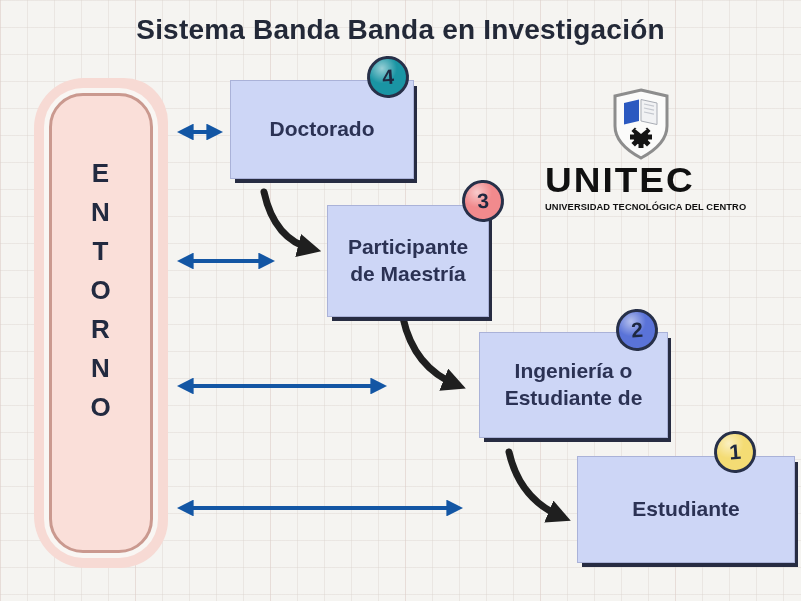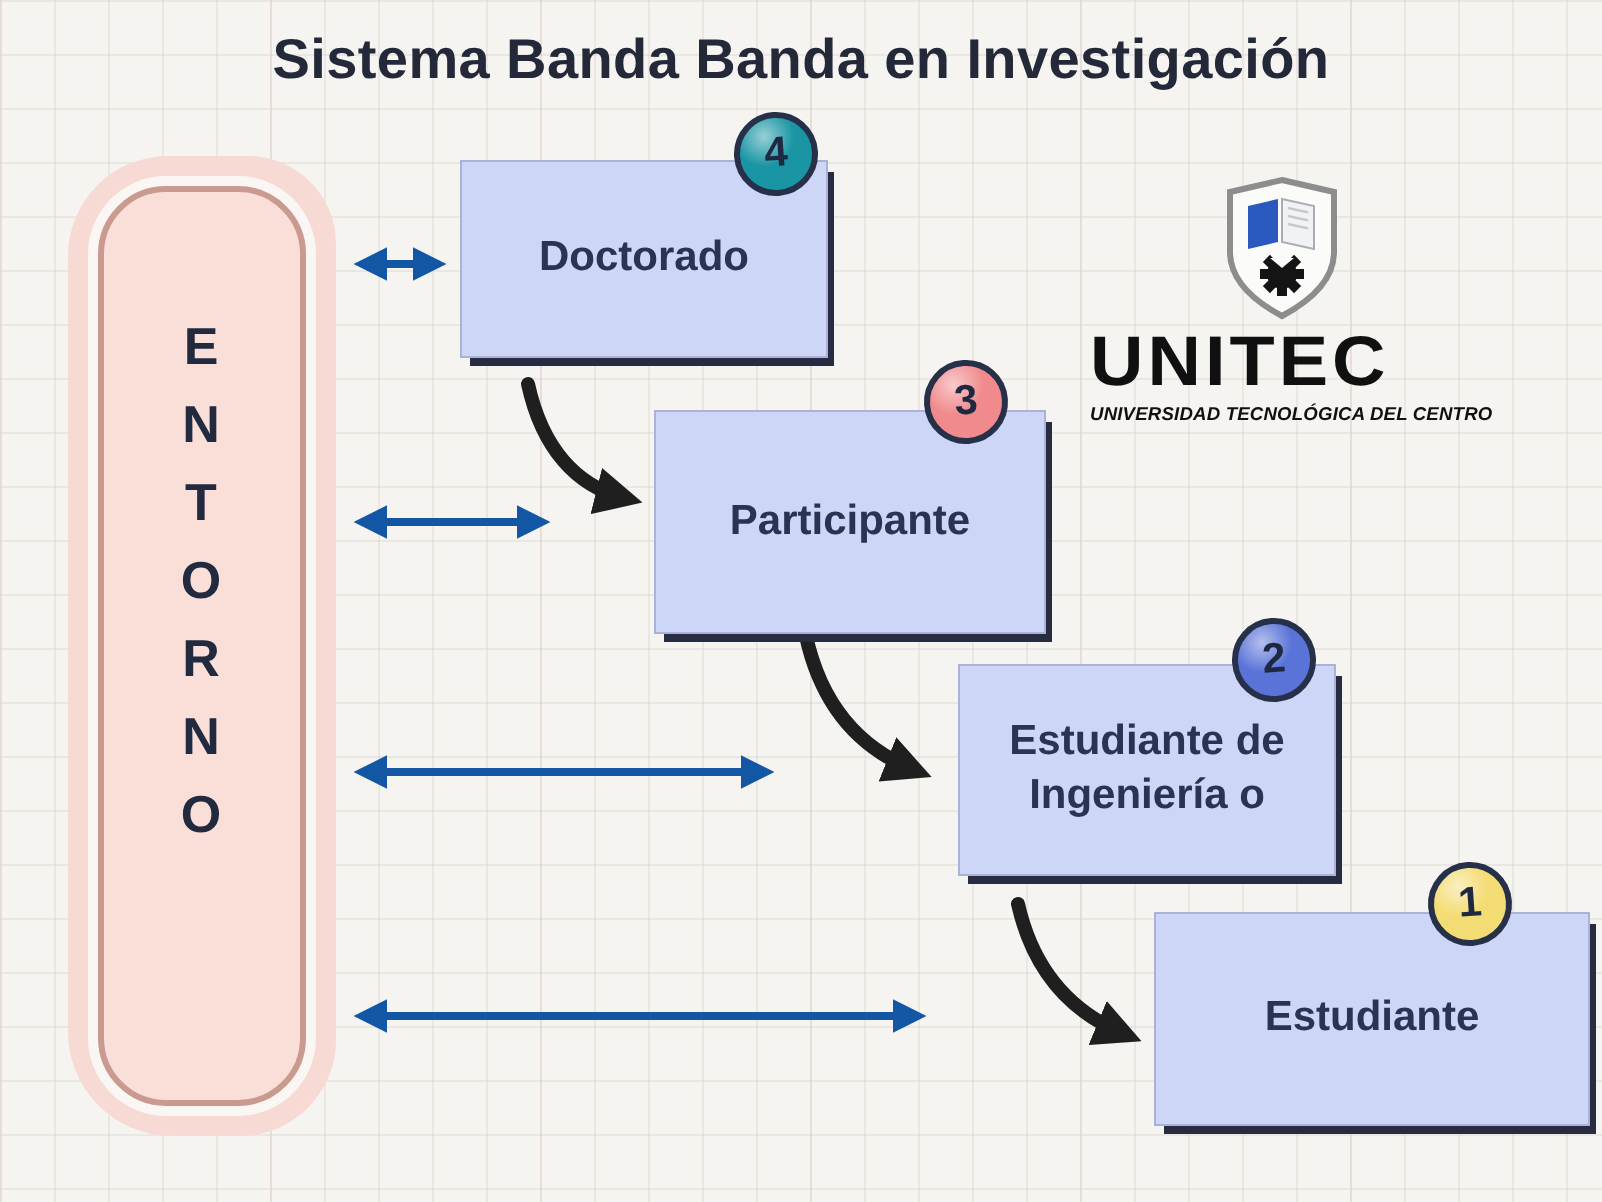--- a/index.html
+++ b/index.html
@@ -57,21 +57,21 @@
     background: #cdd6f6;
     border: 1px solid #aab2d8;
     box-shadow: 4px 5px 0 -1px #272c42;
     display: flex; align-items: center; justify-content: center;
     text-align: center;
     font-weight: 700; font-size: 21px; line-height: 1.28;
     color: #2b3254;
   }
   .node span { display: block; }
   .node-1 { left: 230px; top: 80px;  width: 184px; height: 99px; }
-  .node-2 { left: 327px; top: 205px; width: 196px; height: 112px; }
+  .node-2 { left: 327px; top: 205px; width: 162px; height: 112px; }
   .node-3 { left: 479px; top: 332px; width: 189px; height: 106px; }
   .node-4 { left: 577px; top: 456px; width: 218px; height: 107px; }
 
   
   .badge {
     position: absolute; z-index: 5;
     width: 42px; height: 42px;
     border: 3px solid #273049;
     border-radius: 50%;
     background-image: radial-gradient(circle at 35% 25%, rgba(255,255,255,0.55), rgba(255,255,255,0) 42%);
@@ -94,21 +94,20 @@
   .logo-shield { display: block; margin: 0 auto 2px auto; }
   .logo-word {
     font-size: 37px; font-weight: 800; letter-spacing: 2px;
     transform: scaleY(0.95); line-height: 1;
     white-space: nowrap;
   }
   .logo-tagline {
     margin-top: 3px;
     font-size: 9.3px; font-weight: 700; letter-spacing: 0.1px;
     white-space: nowrap;
-    font-style: italic;
   }
 </style>
 </head>
 <body>
 
 <div class="canvas">
 
   <h1 class="title">Sistema Banda Banda en Investigación</h1>
 
   <div class="entorno-outer">
@@ -145,26 +144,27 @@
   </svg>
 
   <div class="node node-1">
     <div>
         <span>Doctorado</span>
       </div>
   </div>
   <div class="node node-2">
     <div>
       <span>Participante</span>
+      <span>de Maestría</span>
     </div>
   </div>
   <div class="node node-3">
     <div>
+      <span>Ingeniería o</span>
       <span>Estudiante de</span>
-      <span>Ingeniería o</span>
     </div>
   </div>
   <div class="node node-4">
     <div>
       <span>Estudiante</span>
     </div>
   </div>
 
   <div class="badge badge-4" style="background-color: rgb(26, 149, 164);">
       <span>4</span>

